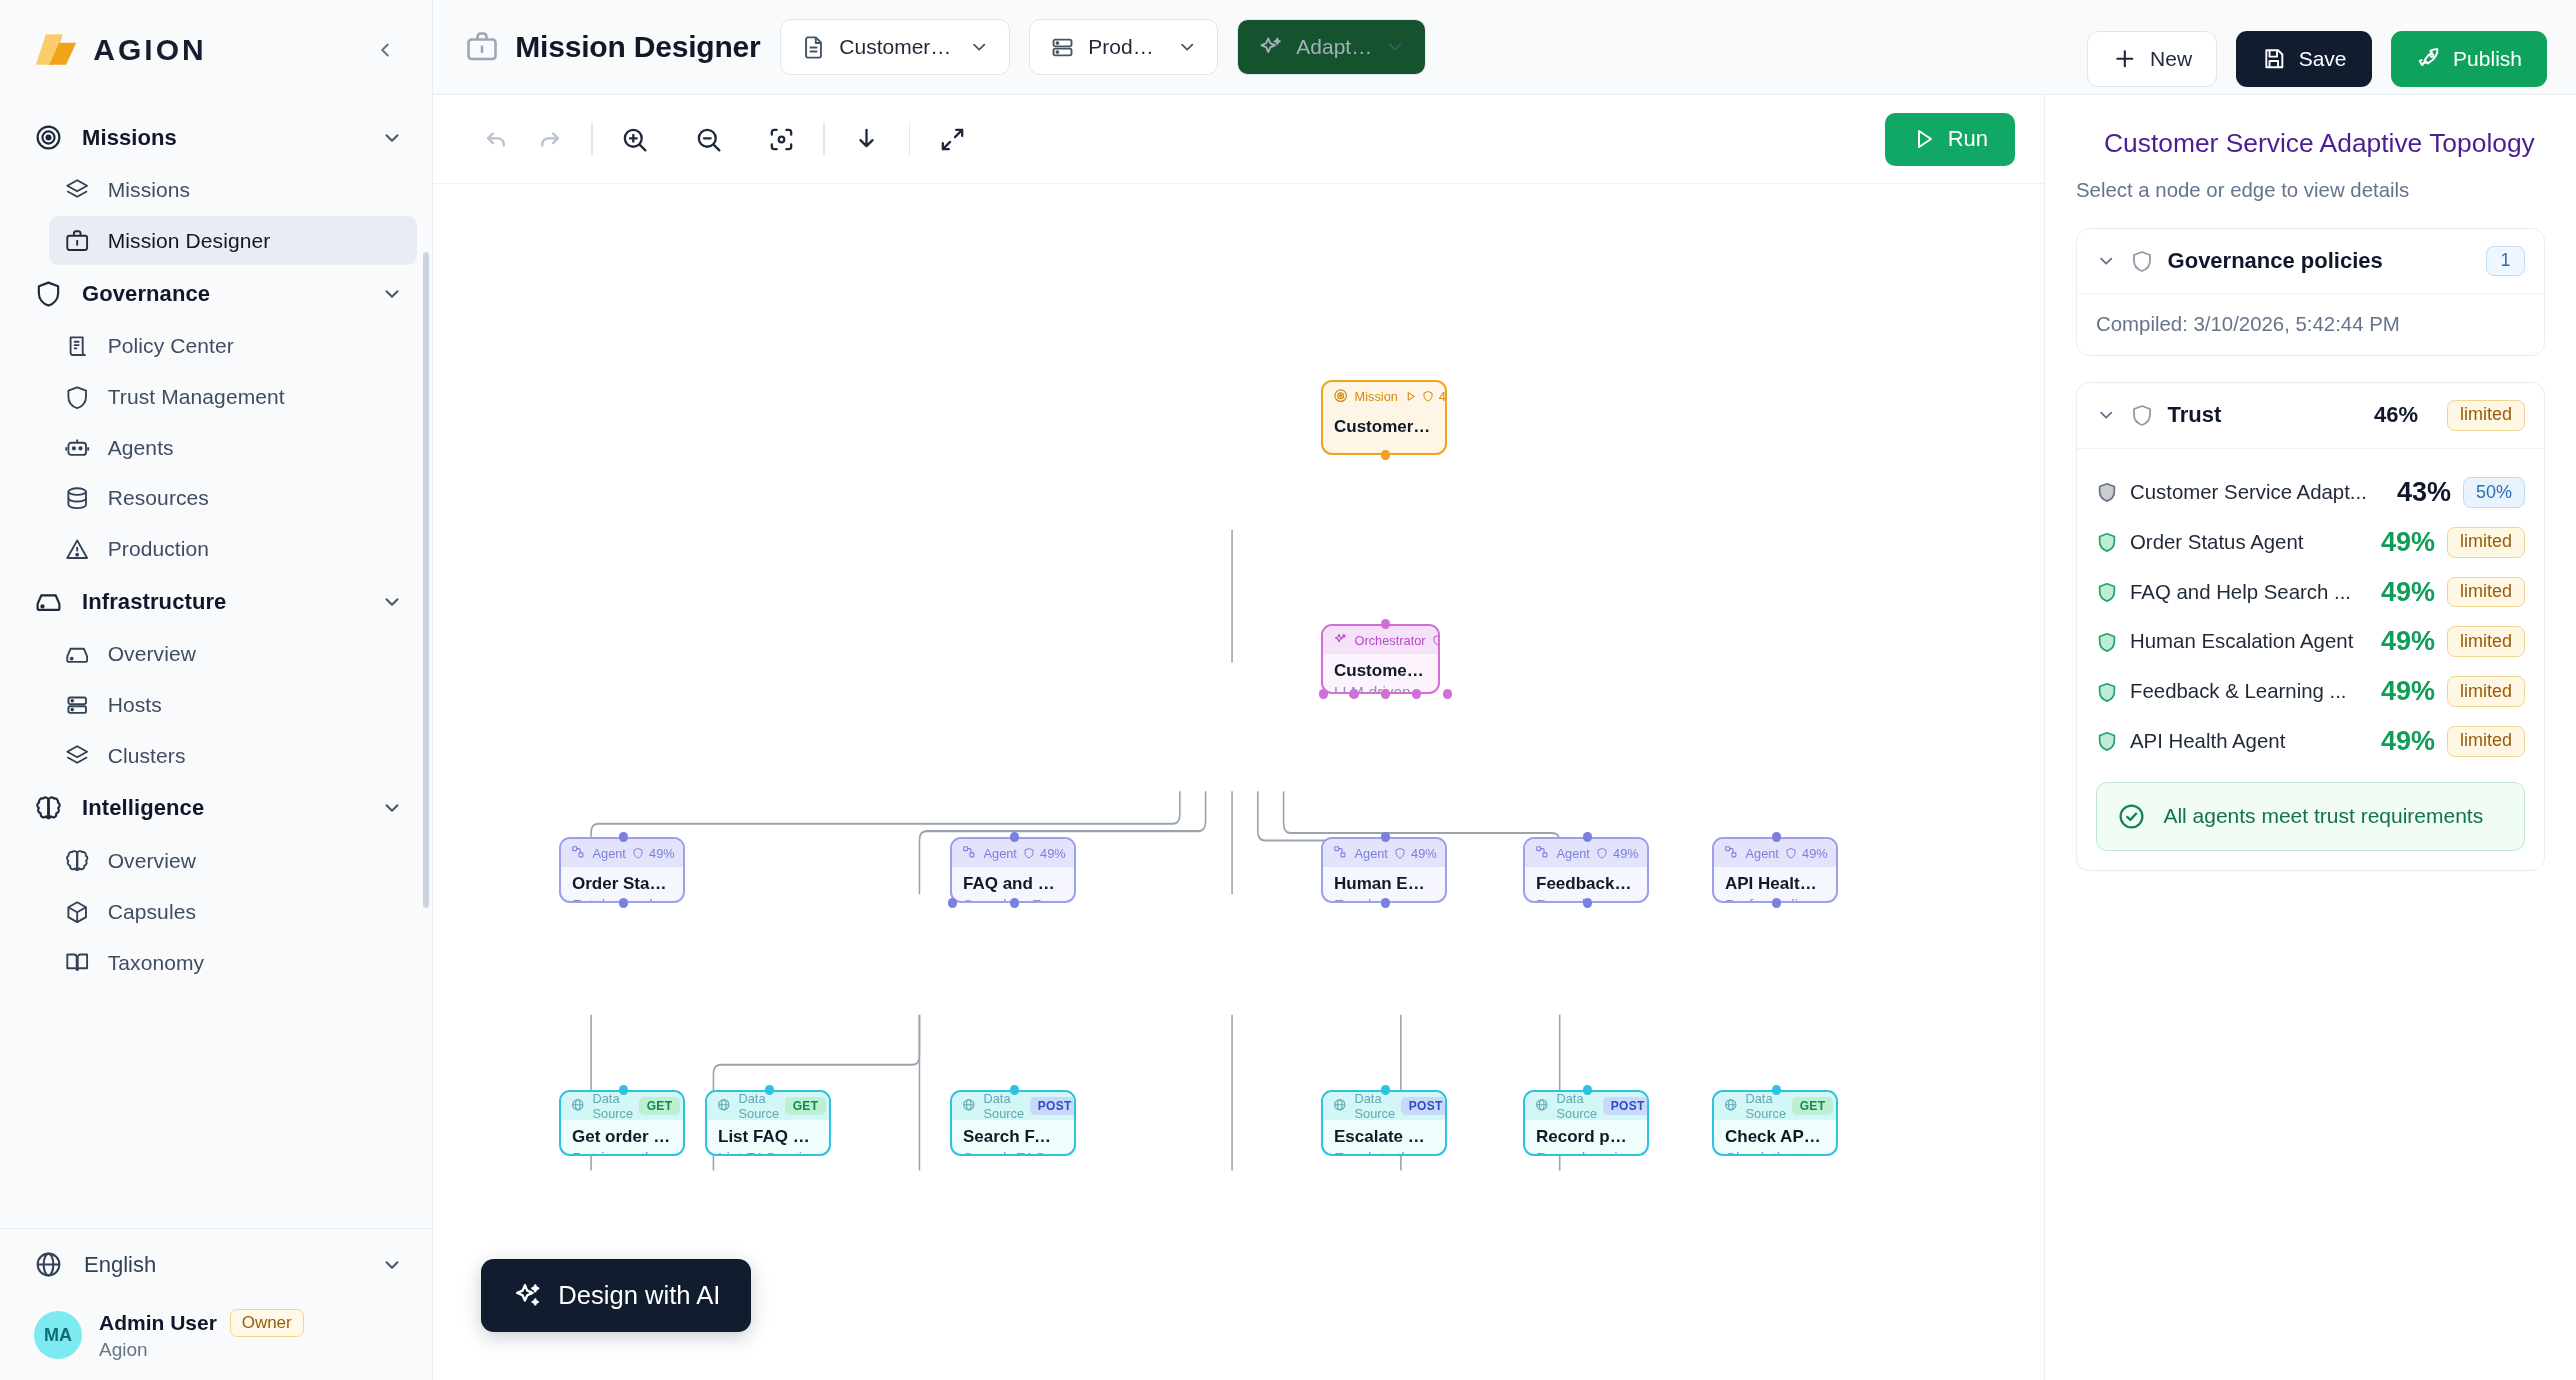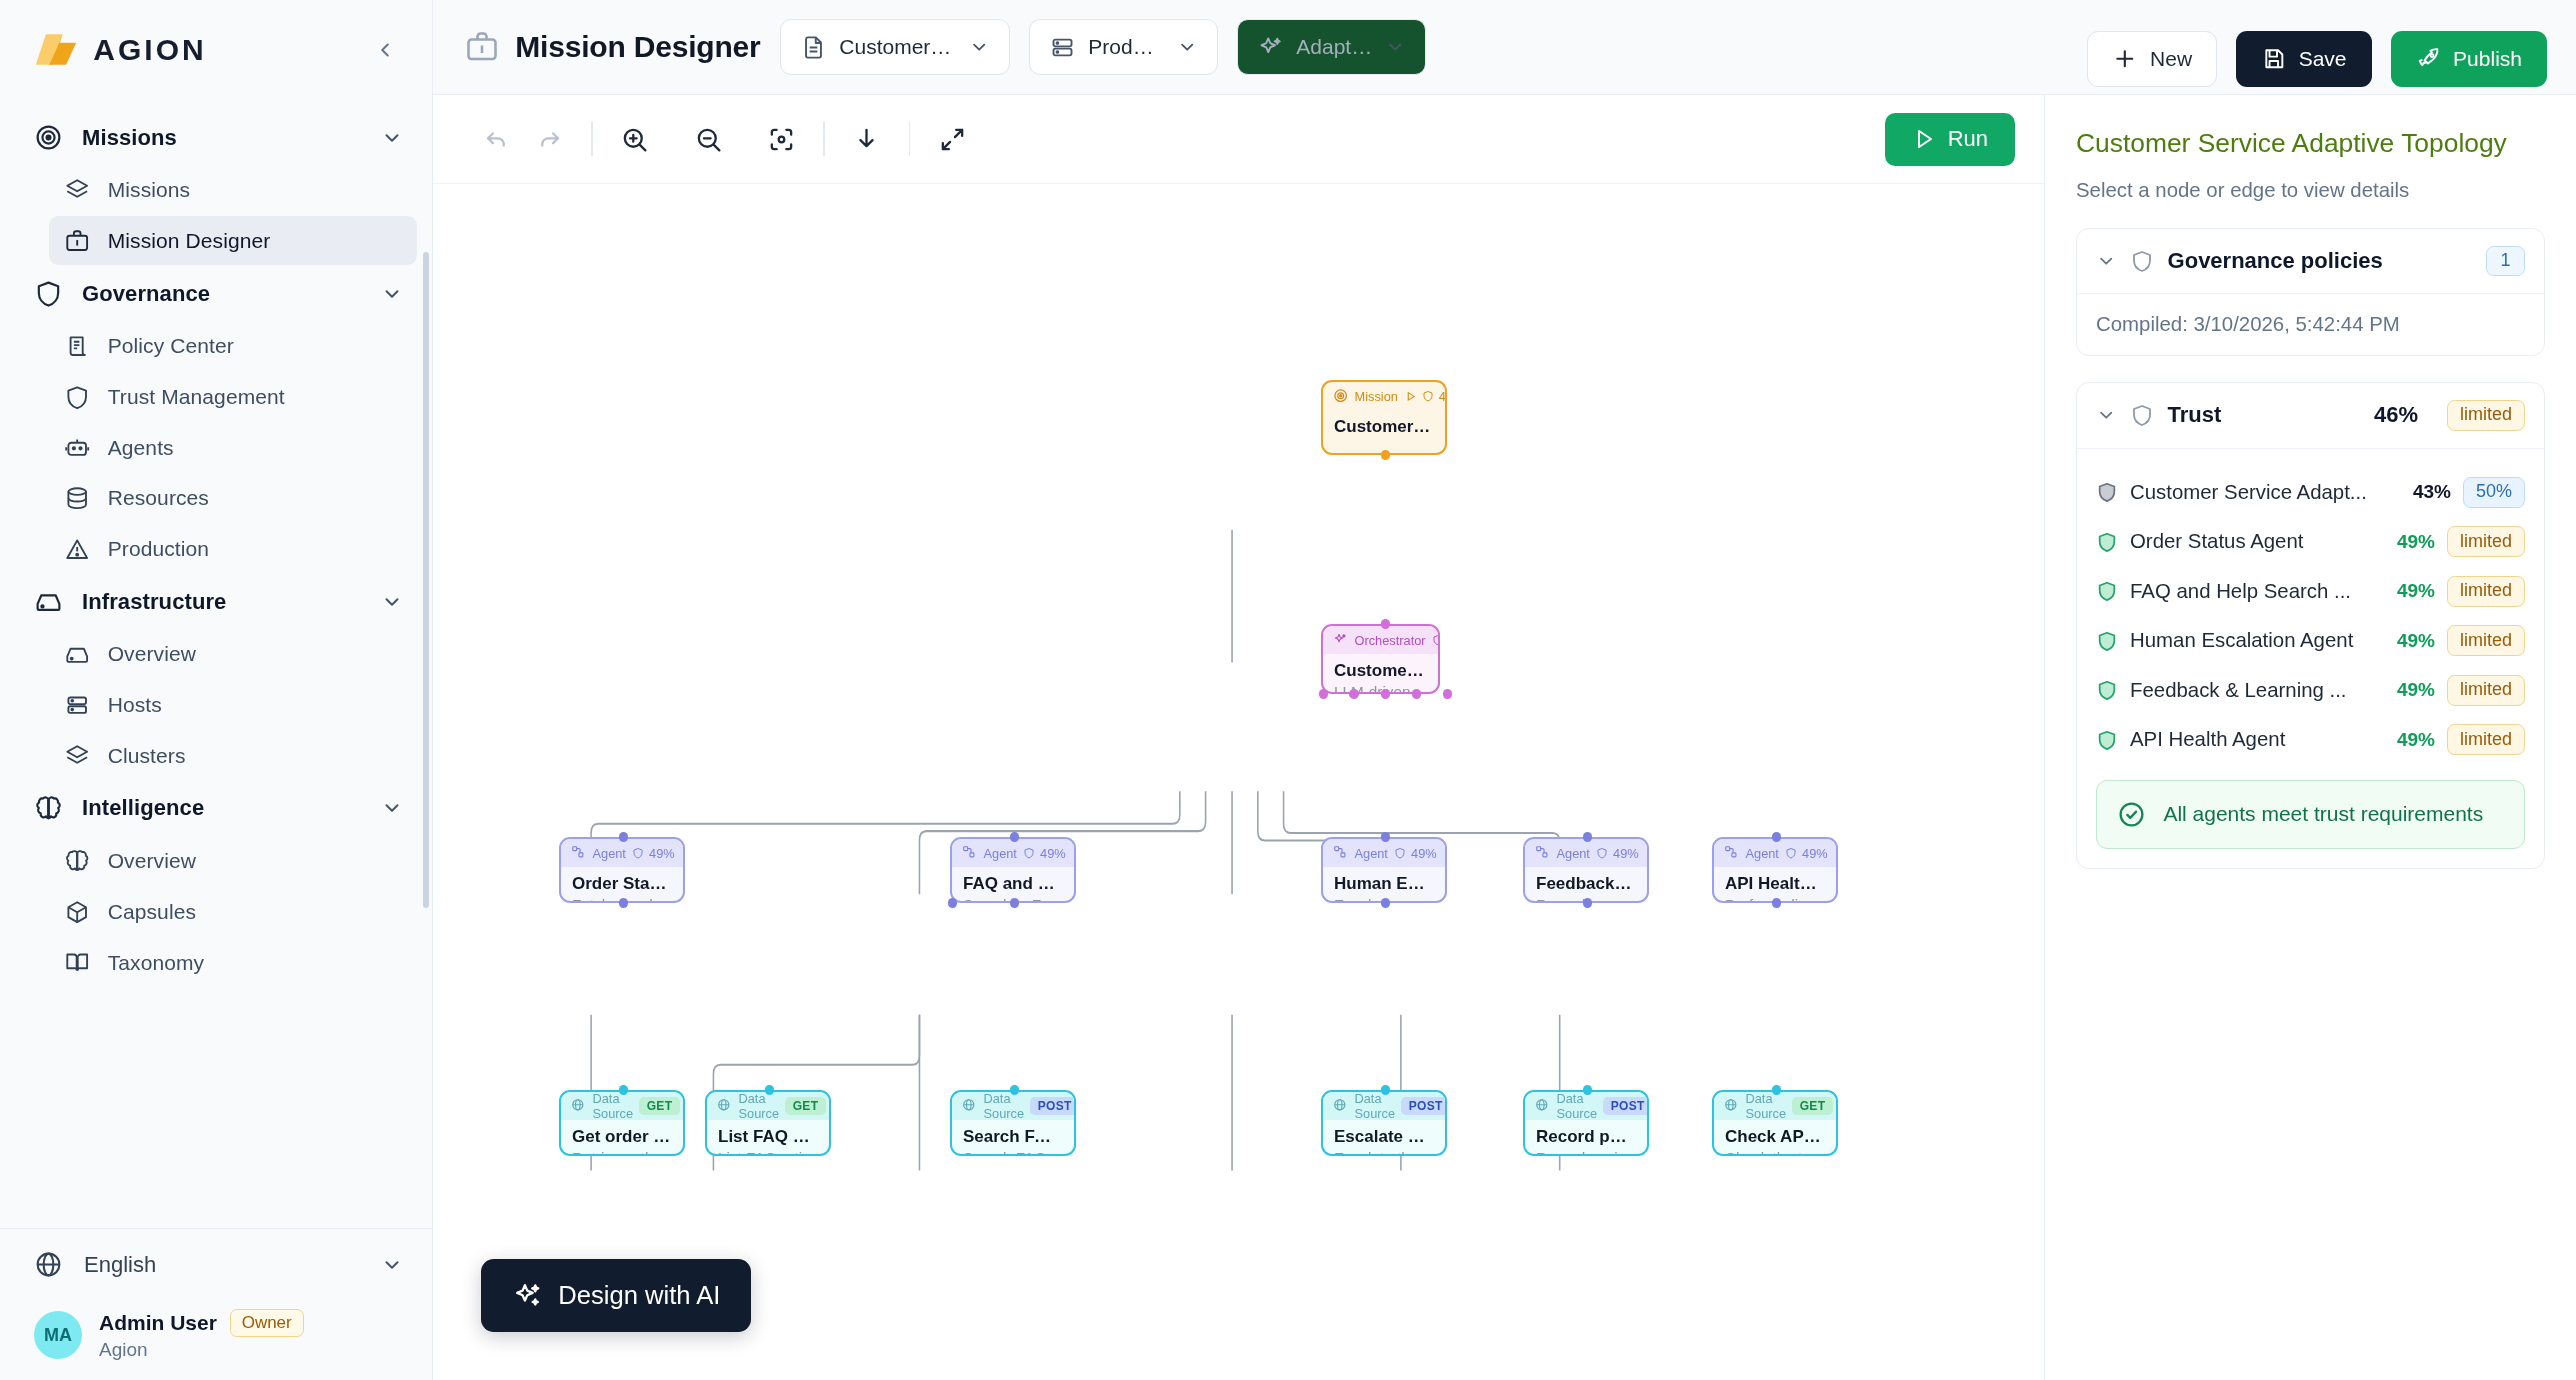--- a/index.html
+++ b/index.html
@@ -204,21 +204,21 @@
   }
   .design-ai .ic { width: 31px; height: 31px; flex: none; }
 
   
   .rpanel {
     width: 532px; flex: none; background: #ffffff;
     border-left: 1.7px solid #e8edf3;
     padding: 32px 31px 0; overflow: hidden;
   }
   .rp-title {
-    font-size: 26.4px; color: #4d7c0f; line-height: 1.25; font-weight: 400;
+    font-size: 26.4px; color: #4c1d95; line-height: 1.25; font-weight: 400; margin-left: 28px;
   }
   .rp-sub { font-size: 20.4px; color: #64748b; margin-top: 19px; }
   .rp-card {
     border: 1.7px solid #e8edf3; border-radius: 12.8px; margin-top: 25.6px;
     overflow: hidden;
   }
   .rp-card-head {
     display: flex; align-items: center; gap: 13.6px;
     padding: 17px 19px; cursor: pointer;
   }
@@ -242,21 +242,21 @@
   .trust-head-pill { margin-left: 15.3px; }
   .trow {
     display: flex; align-items: center; gap: 12px;
     padding: 9.4px 0;
   }
   .trow .ic { width: 22px; height: 22px; flex: none; }
   .trow .nm {
     font-size: 20.4px; color: #1f2937; white-space: nowrap;
     overflow: hidden; text-overflow: ellipsis; flex: 1; min-width: 0;
   }
-  .trow .pc { font-size: 19px; font-weight: 700; flex: none; }
+  .trow .pc { font-size: 27px; font-weight: 700; flex: none; }
   .trow .pc.green { color: #0f9d58; }
   .trow .pc.dark { color: #0f172a; }
   .ok-box {
     margin-top: 15.3px; border: 1.7px solid #bfe9cf; background: #f0fcf4;
     border-radius: 11px; display: flex; align-items: center;
     gap: 17px; padding: 19px 20.4px;
   }
   .ok-box .ic { width: 29px; height: 29px; flex: none; color: #12855a; }
   .ok-box .txt { font-size: 21px; color: #11734d; line-height: 1.35; }
 </style>

